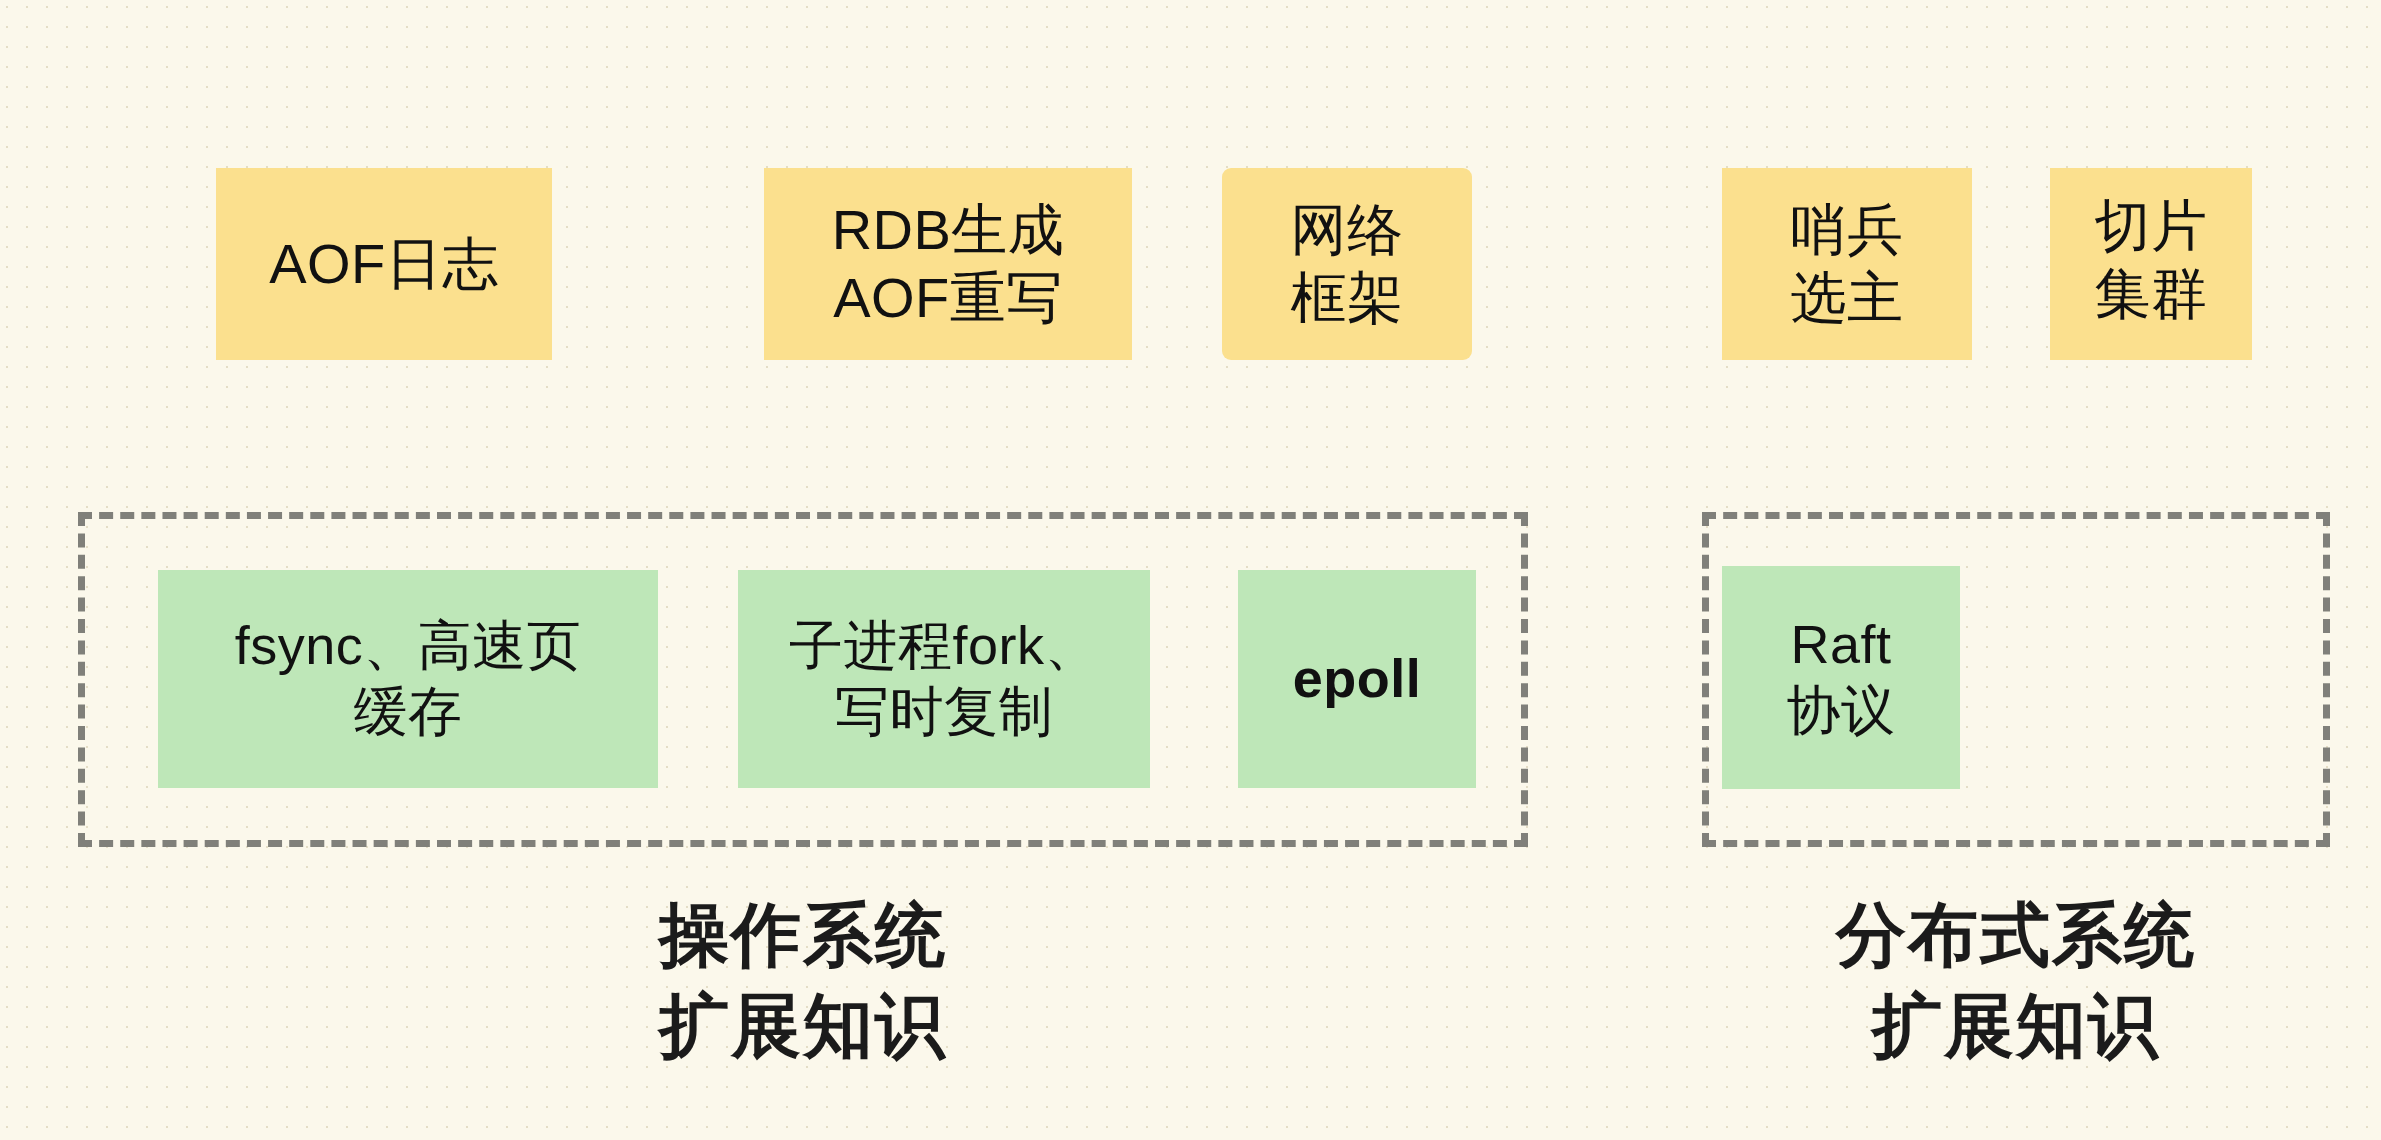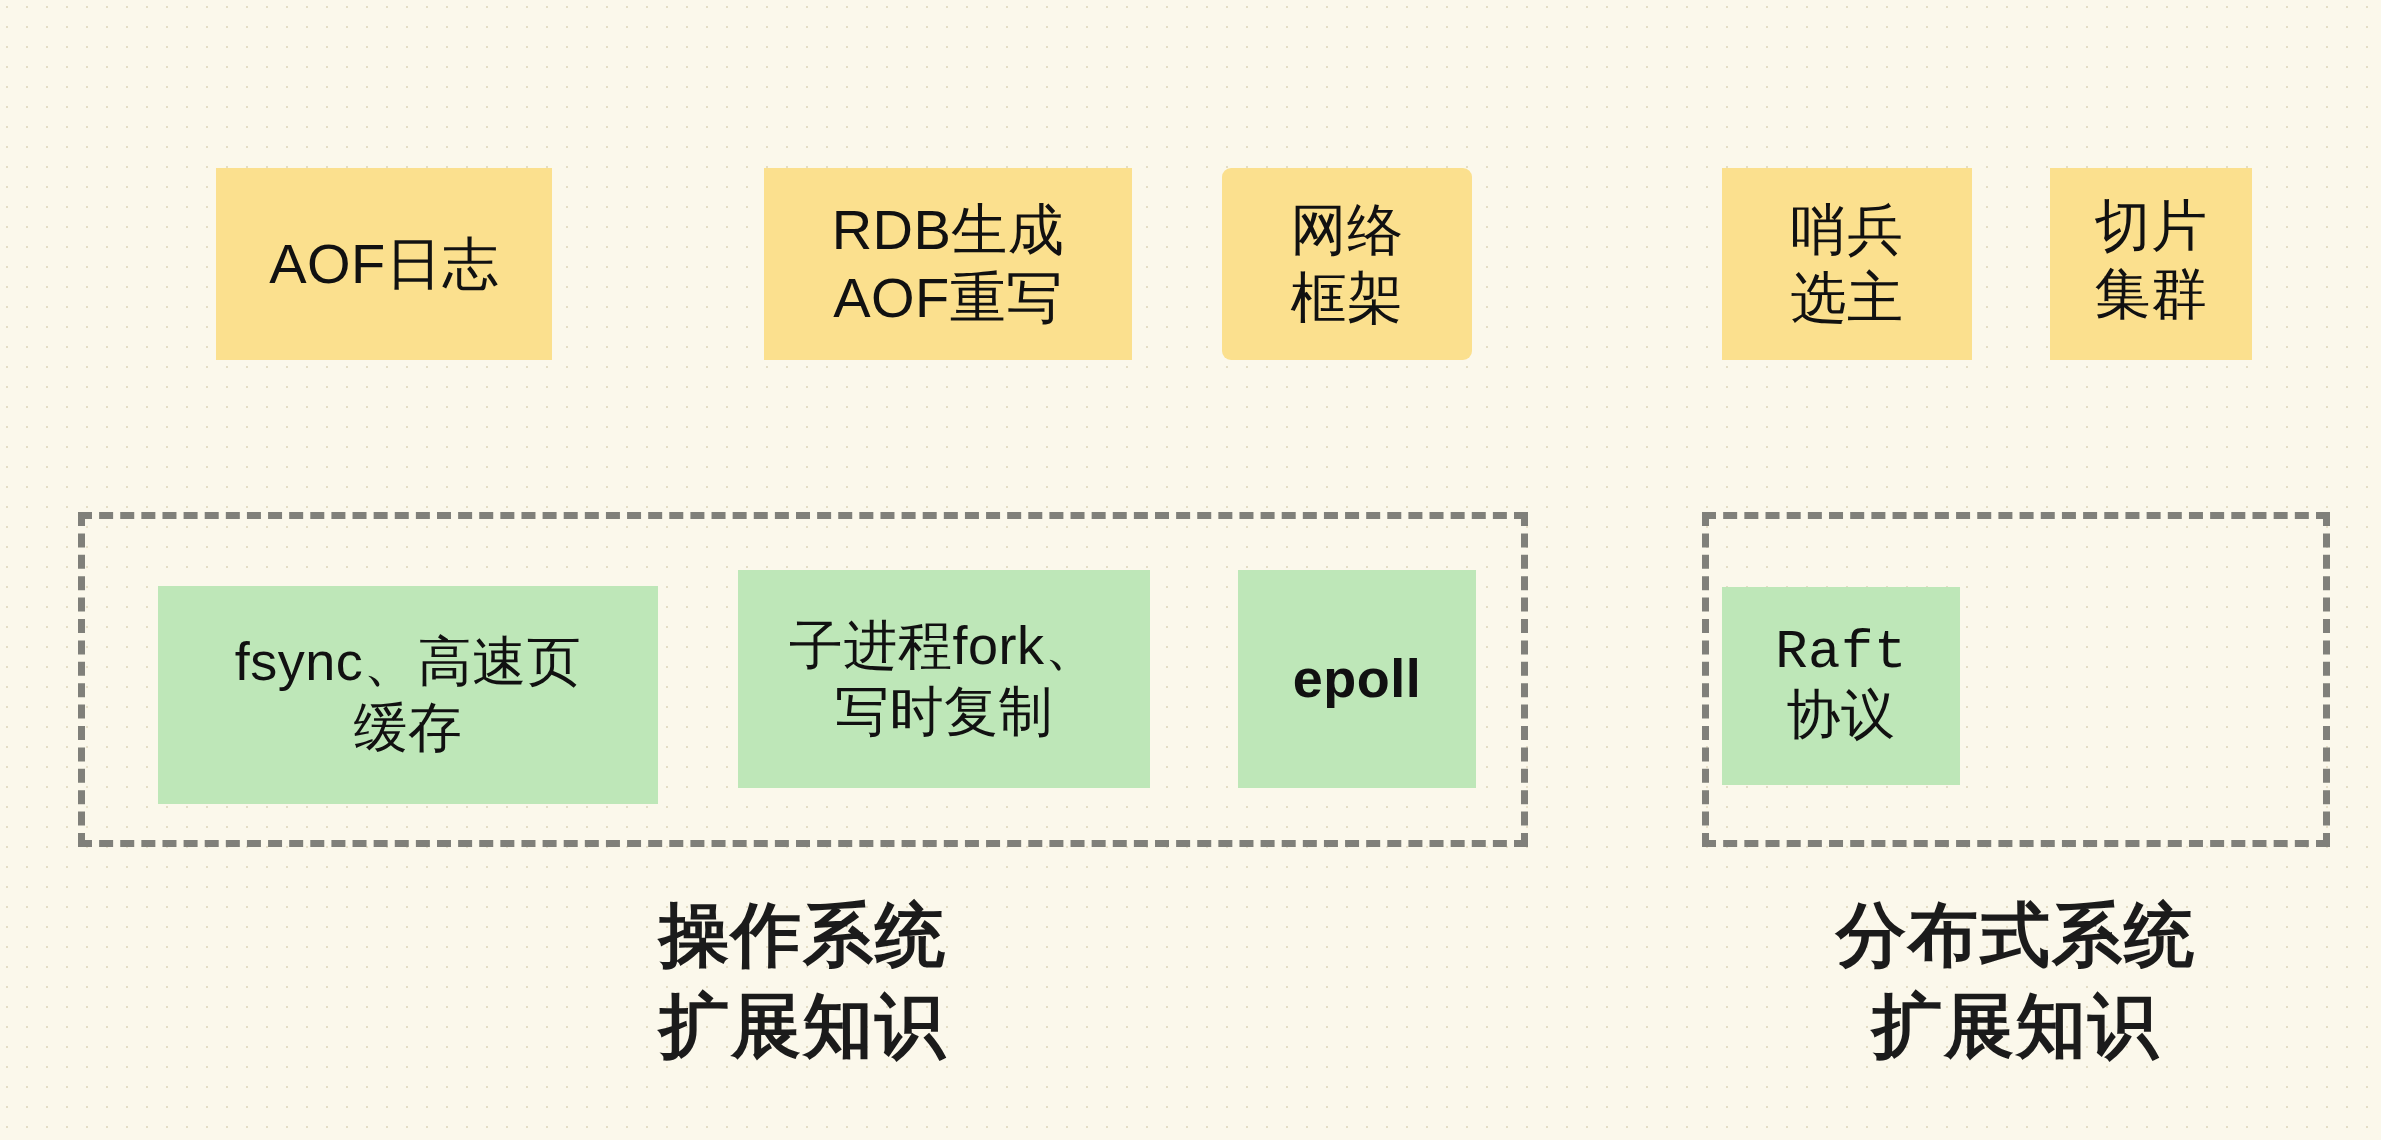--- a/index.html
+++ b/index.html
@@ -92,33 +92,33 @@
 框架</div>
 
   <div class="node card-yellow" style="left:1722px; top:168px; width:250px; height:192px;">哨兵
 选主</div>
 
   <div class="node card-yellow" style="left:2050px; top:168px; width:202px; height:192px;font-family:Liberation Mono, monospace;">切片
 集群</div>
 
   <div class="group-frame" style="left:78px; top:512px; width:1450px; height:335px;"></div>
 
-  <div class="node card-green" style="left:158px; top:570px; width:500px; height:218px;margin-top:16px;">fsync、高速页
+  <div class="node card-green" style="left:158px; top:570px; width:500px; height:218px;">fsync、高速页
 缓存</div>
 
   <div class="node card-green" style="left:738px; top:570px; width:412px; height:218px;">子进程fork、
 写时复制</div>
 
   <div class="node card-green" style="left:1238px; top:570px; width:238px; height:218px;font-weight:bold;">epoll</div>
 
   <div class="caption" style="left:553px; top:890px; width:500px;">操作系统
 扩展知识</div>
 
   <div class="group-frame" style="left:1702px; top:512px; width:628px; height:335px;"></div>
 
-  <div class="node card-green" style="left:1722px; top:587px; width:238px; height:198px;font-family:Liberation Mono, monospace;">Raft
+  <div class="node card-green" style="left:1722px; top:566px; width:238px; height:223px;">Raft
 协议</div>
 
 
   <div class="caption" style="left:1766px; top:890px; width:500px;">分布式系统
 扩展知识</div>
 
 </div>
 
 </body></html>

